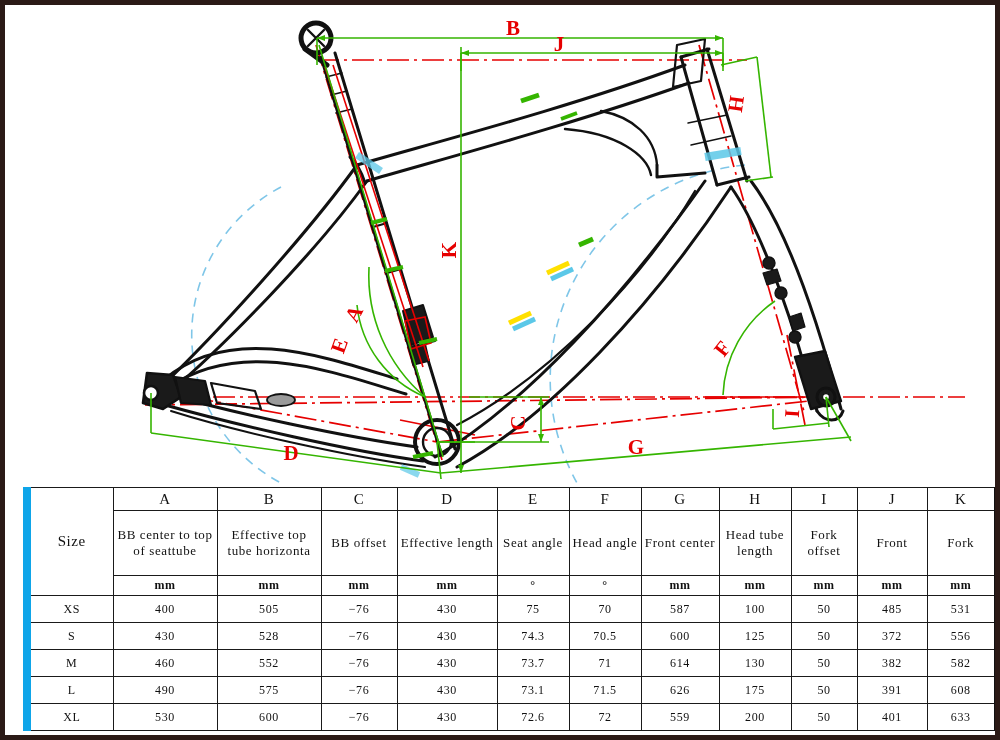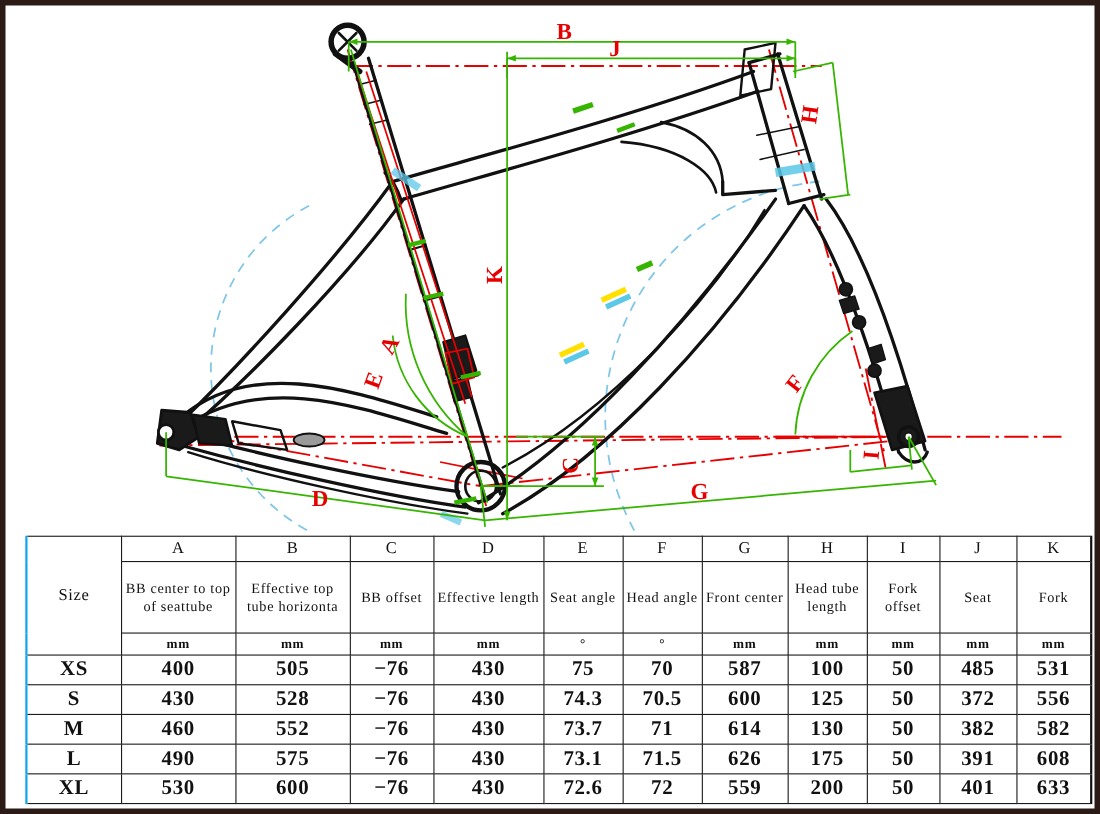--- a/index.html
+++ b/index.html
@@ -46,31 +46,31 @@
   }
   table.geo td {
     border: 1px solid #1a1a1a;
     text-align: center;
     vertical-align: middle;
     color: #111;
     font-family: "Liberation Serif", serif;
     letter-spacing: 0.6px;
     padding: 0;
   }
-  table.geo .outer-l { border-left: 2px solid #0ea5e9; }
+  table.geo .outer-l { border-left: 8px solid #0ea5e9; }
   table.geo .outer-r { border-right: 2px solid #111; }
   tr.row-letters td { height: 22px; font-size: 15px; }
   tr.row-names td {
     height: 62px;
     font-size: 13px;
     line-height: 1.26;
     padding: 1px 2px;
   }
   tr.row-units td { height: 19px; font-size: 12px; font-weight: bold; }
-  tr.row-data td { height: 26px; font-size: 19px; font-weight: bold; }
+  tr.row-data td { height: 26px; font-size: 12px; }
   td.size-cell { font-size: 15px; letter-spacing: 1px; }
   td.deg { font-size: 10px; }
 </style>
 </head>
 <body>
 
 <div id="page">
 
   <div id="diagram-area">
     <svg id="diagram-svg" viewBox="0 0 990 478" xmlns="http://www.w3.org/2000/svg">
@@ -308,21 +308,21 @@
         <tr class="row-names">
           <td>BB center to top of seattube</td>
           <td>Effective top tube horizonta</td>
           <td>BB offset</td>
           <td>Effective length</td>
           <td>Seat angle</td>
           <td>Head angle</td>
           <td>Front center</td>
           <td>Head tube length</td>
           <td>Fork offset</td>
-          <td>Seat</td>
+          <td>Front</td>
           <td class="outer-r">Fork</td>
         </tr>
         <tr class="row-units">
           <td>mm</td>
           <td>mm</td>
           <td>mm</td>
           <td>mm</td>
           <td class="deg">°</td>
           <td class="deg">°</td>
           <td>mm</td>

